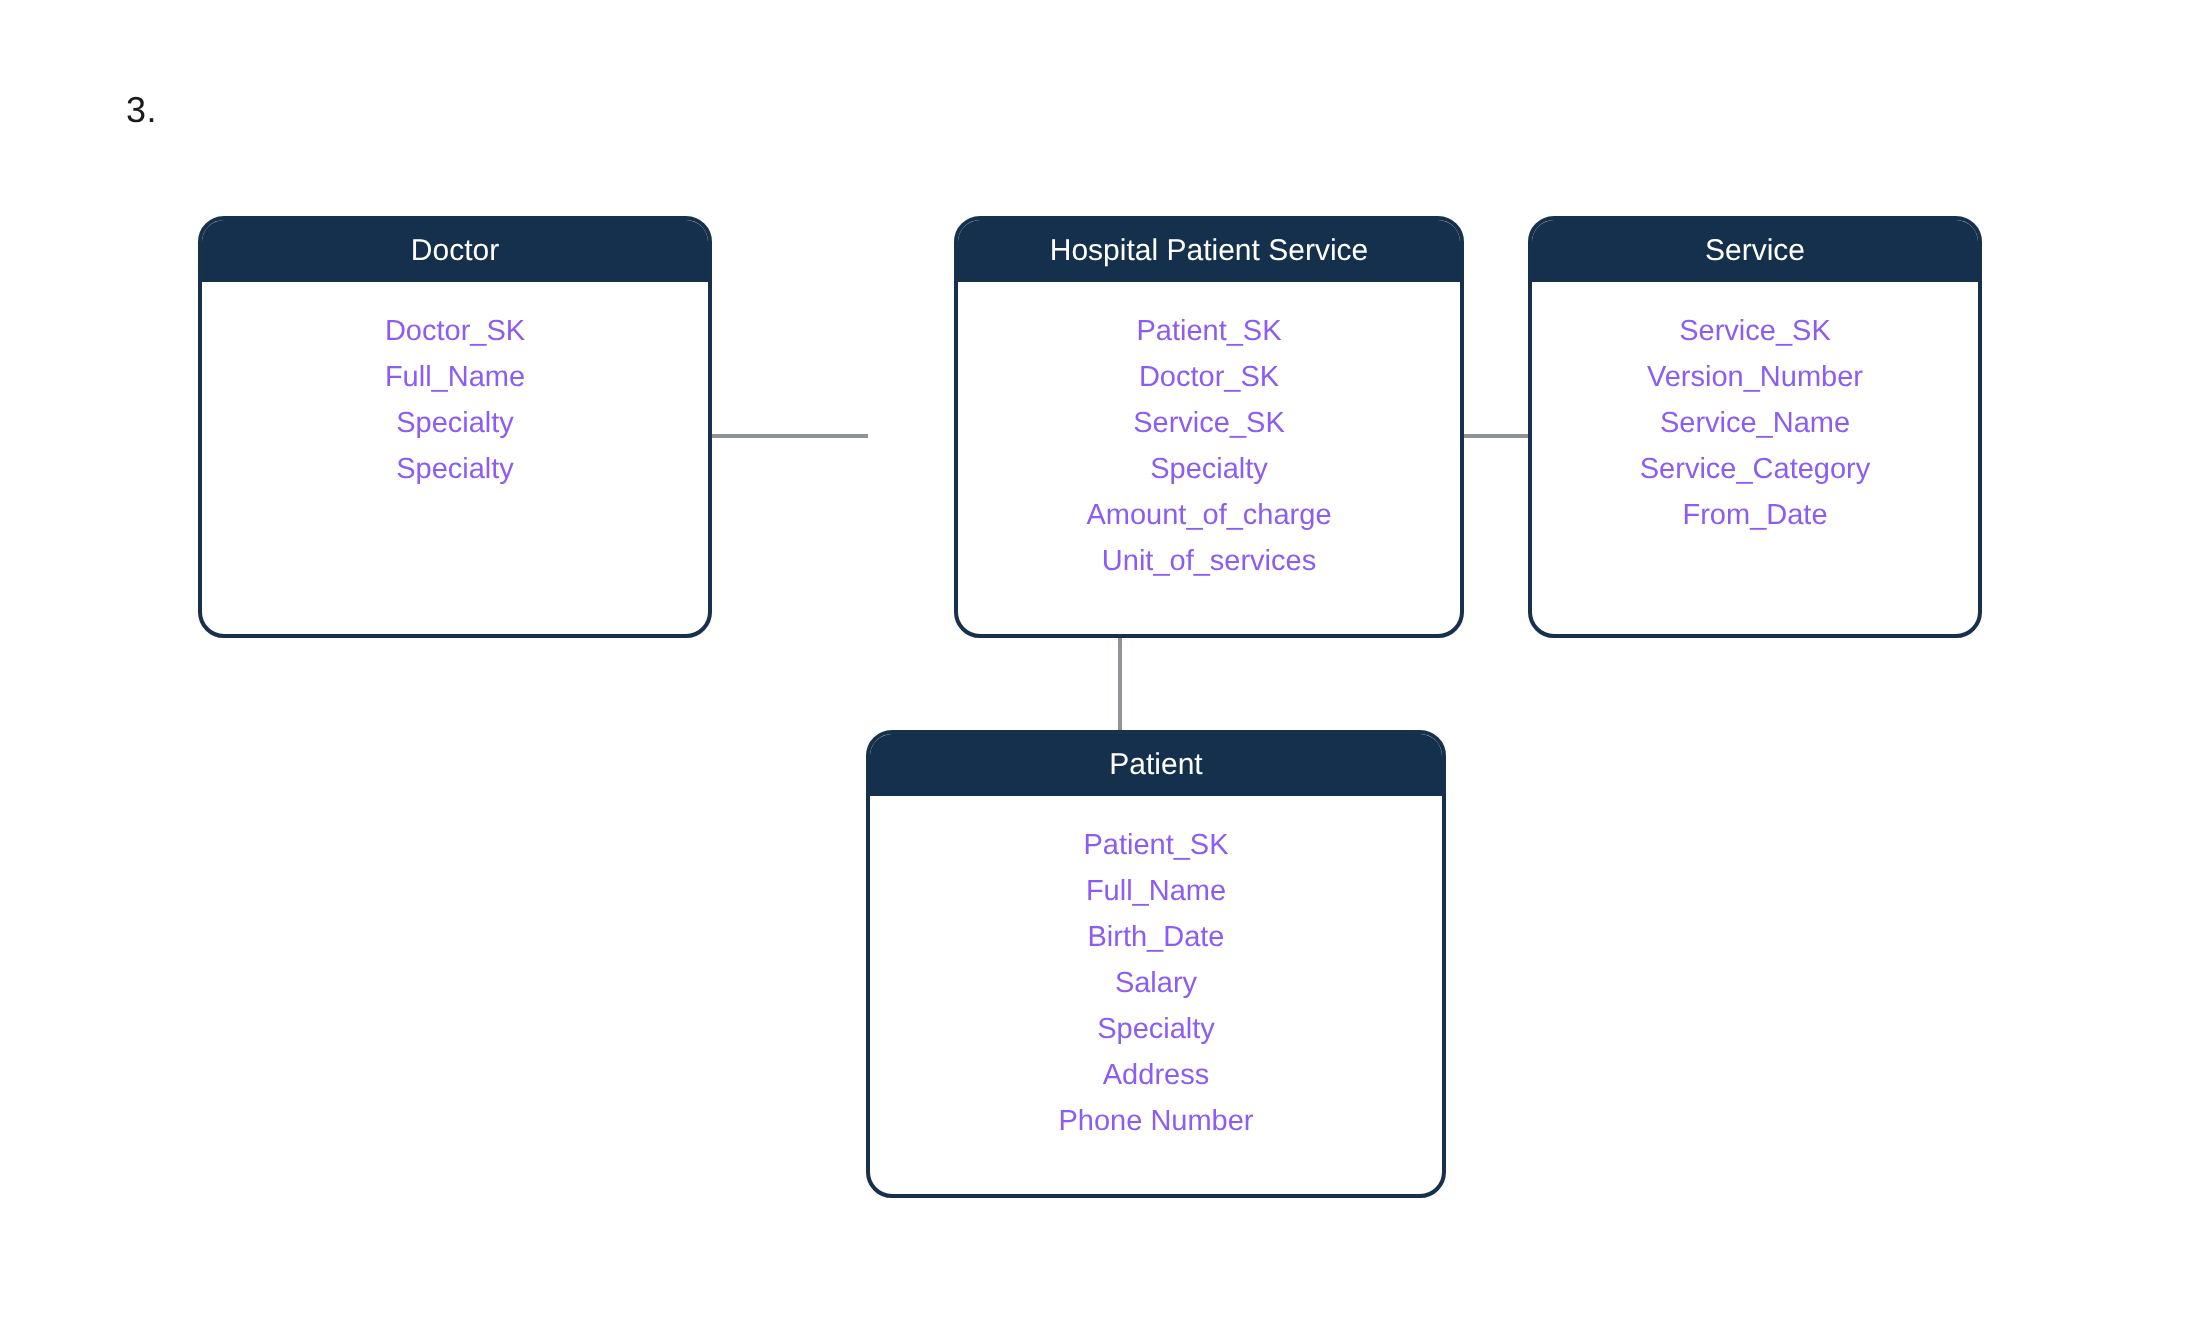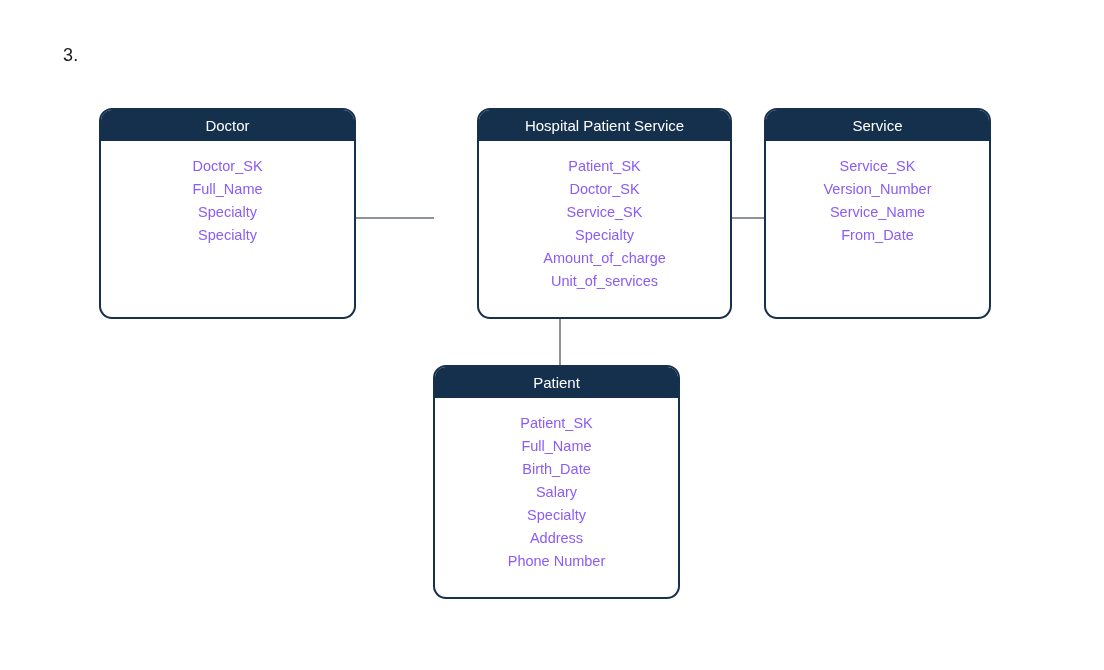--- a/index.html
+++ b/index.html
@@ -72,21 +72,21 @@
     line-height: 23px;
     color: #8b5cf6;
     white-space: nowrap;
     font-family: "Liberation Sans", sans-serif;
   }
 
   
   #entity-doctor   { left: 99px;  top: 108px; width: 257px; height: 211px; }
   #entity-hps      { left: 433px; top: 108px; width: 255px; height: 211px; margin-left: 44px; }
   #entity-service  { left: 764px; top: 108px; width: 227px; height: 211px; }
-  #entity-patient  { left: 433px; top: 365px; width: 247px; height: 234px; }
+  #entity-patient  { left: 433px; top: 365px; width: 290px; height: 234px; }
 
   
   #connector-doctor-hps  { left: 356px; top: 217px; width: 78px;  }
   #connector-hps-service { left: 688px; top: 217px; width: 77px;  }
   #connector-hps-patient { left: 559px; top: 318px; height: 48px; }
 </style>
 </head>
 <body>
 
 <div id="diagram-canvas">
@@ -118,20 +118,21 @@
       <div class="attribute">Unit_of_services</div>
     </div>
   </div>
 
   <div class="entity" id="entity-service">
     <div class="entity-header">Service</div>
     <div class="entity-body">
       <div class="attribute">Service_SK</div>
       <div class="attribute">Version_Number</div>
       <div class="attribute">Service_Name</div>
+      <div class="attribute">Service_Category</div>
       <div class="attribute">From_Date</div>
     </div>
   </div>
 
   <div class="entity" id="entity-patient">
     <div class="entity-header">Patient</div>
     <div class="entity-body">
       <div class="attribute">Patient_SK</div>
       <div class="attribute">Full_Name</div>
       <div class="attribute">Birth_Date</div>

